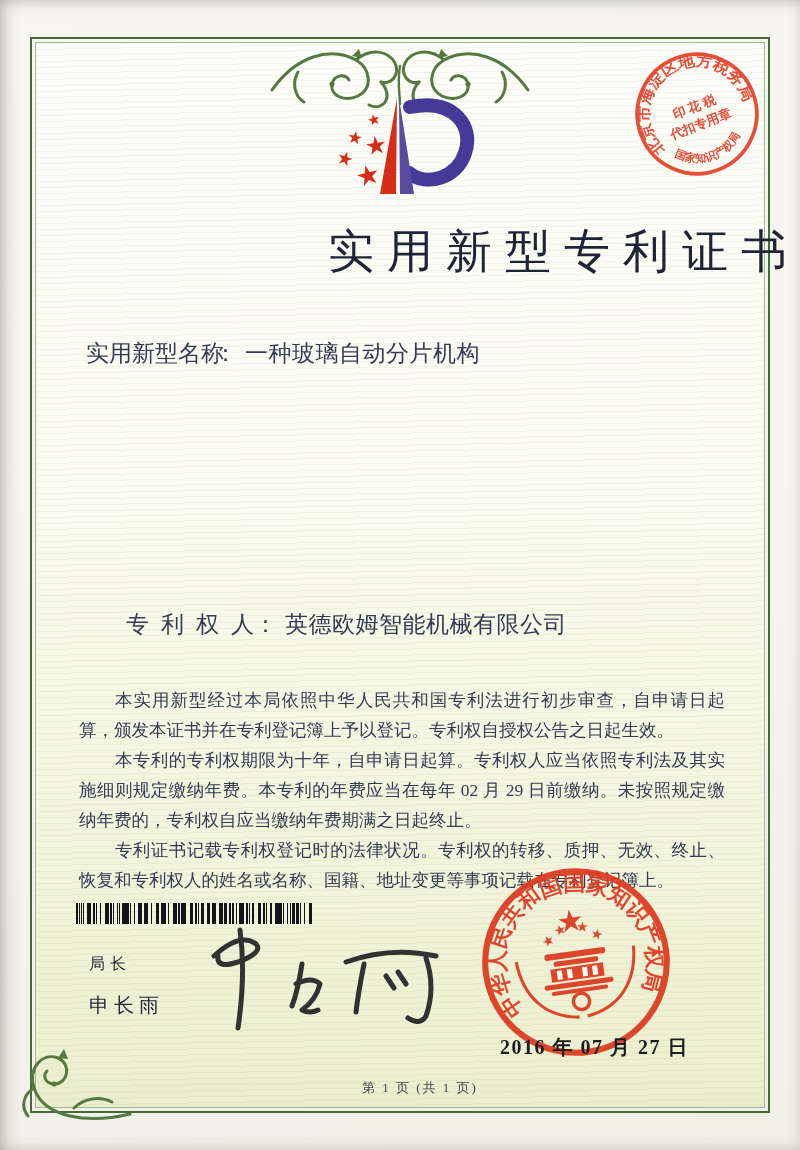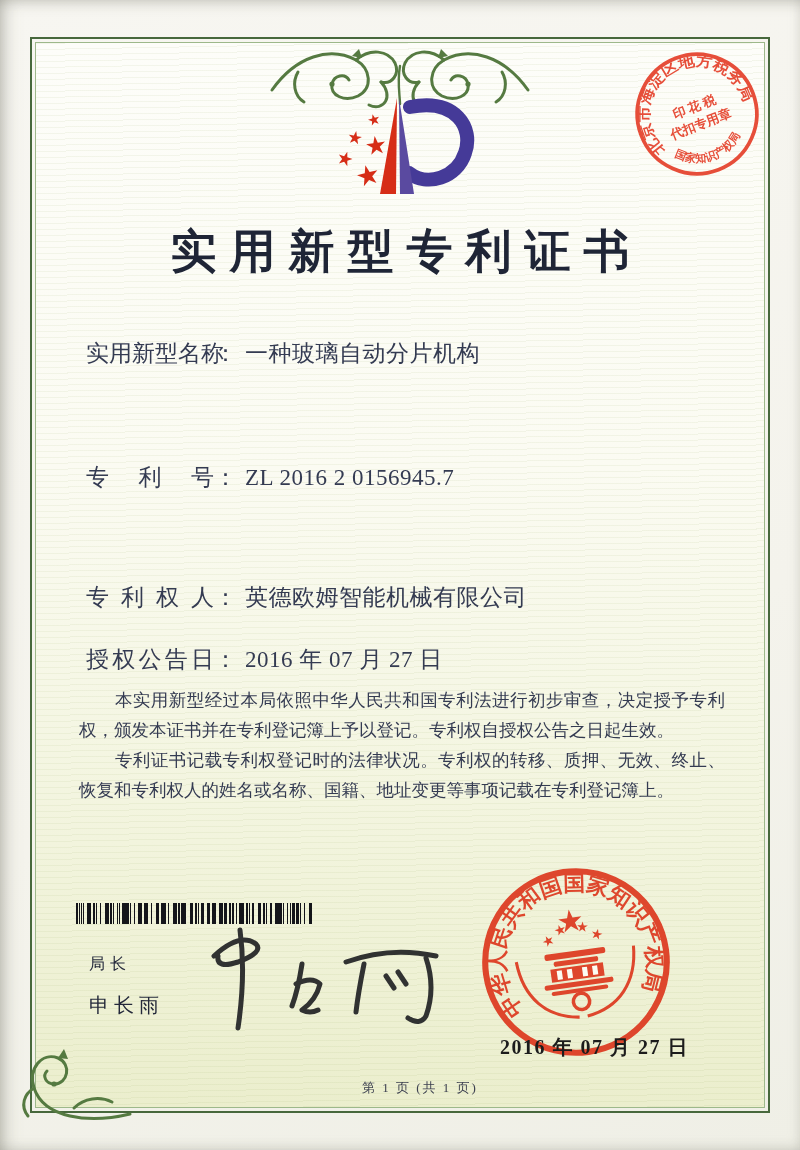--- a/index.html
+++ b/index.html
@@ -31,21 +31,21 @@
   .ornament{position:absolute;z-index:5;}
   .content{position:absolute;inset:0;z-index:10;}
 
   .cert-no{
     position:absolute;left:76px;top:103px;
     font-size:17.5px;letter-spacing:6px;color:#3c4257;
   }
   .logo{position:absolute;left:330px;top:94px;}
   .title{
     position:absolute;left:0;top:221px;width:100%;
-    text-align:center;font-size:46px;font-weight:bold;
+    text-align:right;font-size:46px;font-weight:normal;
     letter-spacing:13px;color:#1f2536;text-indent:13px;
   }
 
   .frow{position:absolute;left:86px;font-size:23px;color:#343b52;white-space:nowrap;}
   .flabel{display:inline-block;width:128px;text-align:justify;text-align-last:justify;vertical-align:bottom;}
   .fcolon{display:inline-block;margin-right:8px;}
   .fvalue{letter-spacing:.5px;}
 
   .paras{
     position:absolute;left:79px;top:685px;width:646px;
@@ -134,32 +134,27 @@
         <use href="#star" transform="translate(15,65) scale(7.5) rotate(18)"></use>
         <use href="#star" transform="translate(38,82) scale(11) rotate(-14)"></use>
       </g>
     </svg>
 
     <div class="title">实用新型专利证书</div>
 
     <div class="frow" style="top:338px;">
       <span class="flabel">实用新型名称</span><span class="fcolon">：</span><span class="fvalue">一种玻璃自动分片机构</span>
     </div>
-    <div class="frow" style="top:462px;">
-      <span class="flabel">专利号</span><span class="fcolon">：</span><span class="fvalue">ZL 2016 2 0156945.7</span>
-    </div>
-    <div class="frow" style="top:582px;">
+    <div class="frow" style="top:609px;margin-left:40px;">
       <span class="flabel">专利权人</span><span class="fcolon">：</span><span class="fvalue">英德欧姆智能机械有限公司</span>
     </div>
-    <div class="frow" style="top:644px;">
-      <span class="flabel">授权公告日</span><span class="fcolon">：</span><span class="fvalue">2016 年 07 月 27 日</span>
-    </div>
 
     <div class="paras">
-      <p>本实用新型经过本局依照中华人民共和国专利法进行初步审查，决定授予专利权，颁发本证书并在专利登记簿上予以登记。专利权自授权公告之日起生效。</p>
+      <p>本实用新型经过本局依照中华人民共和国专利法进行初步审查，自申请日起算，颁发本证书并在专利登记簿上予以登记。专利权自授权公告之日起生效。</p>
+      <p>本专利的专利权期限为十年，自申请日起算。专利权人应当依照专利法及其实施细则规定缴纳年费。本专利的年费应当在每年 02 月 29 日前缴纳。未按照规定缴纳年费的，专利权自应当缴纳年费期满之日起终止。</p>
       <p>专利证书记载专利权登记时的法律状况。专利权的转移、质押、无效、终止、恢复和专利权人的姓名或名称、国籍、地址变更等事项记载在专利登记簿上。</p>
     </div>
 
     <div class="barcode"></div>
 
     <div class="signer-title">局长</div>
     <div class="signer-name">申长雨</div>
 
     <svg class="signature" width="250" height="112" viewBox="0 0 250 112">
       <g fill="none" stroke="#17181c" stroke-width="5" stroke-linecap="round" stroke-linejoin="round" opacity=".88">

